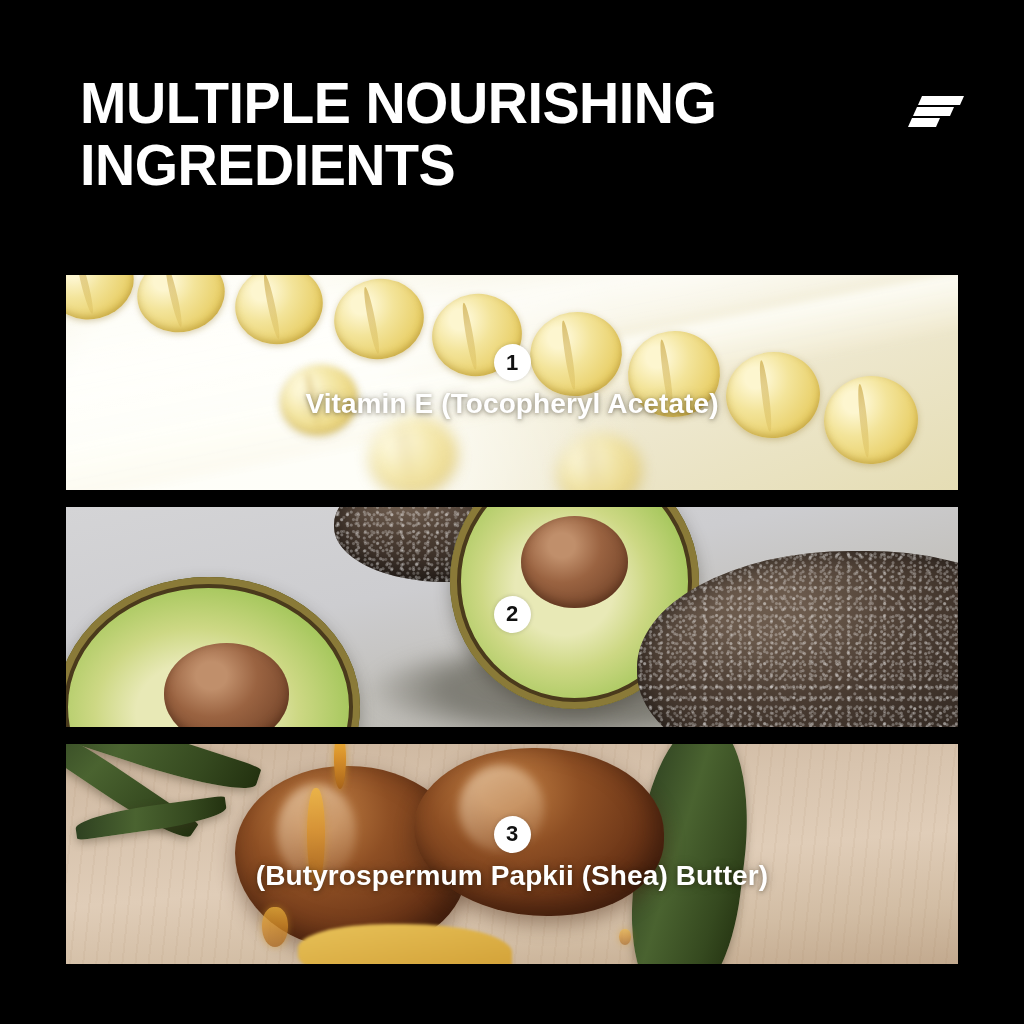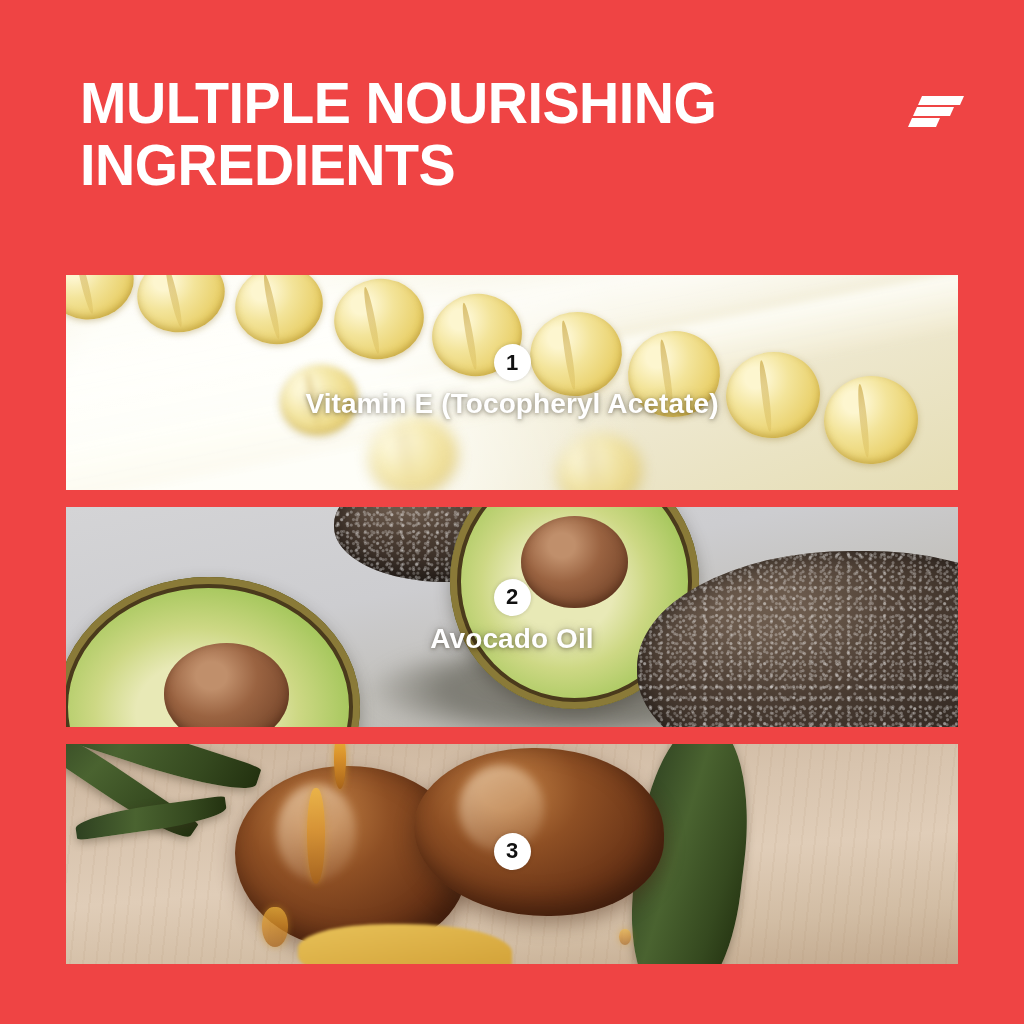--- a/index.html
+++ b/index.html
@@ -2,21 +2,21 @@
 <html><head>
 <meta charset="utf-8">
 <style>
   * { margin:0; padding:0; box-sizing:border-box; }
   html, body { width:1024px; height:1024px; overflow:hidden; }
   body {
     background:#3ba3db;
     font-family:"Liberation Sans", sans-serif;
     -webkit-font-smoothing:antialiased;
   }
-  .poster { position:relative; width:1024px; height:1024px; background:#ef4444; }
+  .poster { position:relative; width:1024px; height:1024px; background:#000000; }
 
   
   .header { position:absolute; left:80px; top:72px; width:880px; }
   .title {
     color:#ffffff;
     font-size:58px;
     line-height:62px;
     font-weight:700;
     letter-spacing:-0.5px;
     text-transform:uppercase;
@@ -224,23 +224,20 @@
         <div class="p2-shadow"></div>
         <div class="avo-dark" style="left:30%; top:-18%; width:26%; height:52%;"></div>
         <div class="avo-half" style="left:43%; top:-24%; width:28%; height:116%;"></div>
         <div class="avo-pit" style="left:51%; top:4%;   width:12%; height:42%;"></div>
         <div class="avo-half" style="left:-1%; top:32%; width:34%; height:118%;"></div>
         <div class="avo-pit" style="left:11%; top:62%; width:14%; height:46%;"></div>
         <div class="avo-dark" style="left:64%; top:20%; width:48%; height:106%;"></div>
       </div>
       <div class="overlay">
         <div class="badge">2</div>
-        <div class="caption">
-          <span>Avocado Oil</span>
-        </div>
       </div>
     </div>
 
     <div class="panel panel-3">
       <div class="photo">
         <div class="p3-bg"></div>
         <div class="p3-grain"></div>
         <div class="leaf" style="left:-4%; top:-6%;  width:26%; height:16%; transform:rotate(18deg);"></div>
         <div class="leaf" style="left:-6%; top:10%;  width:22%; height:13%; transform:rotate(34deg);"></div>
         <div class="leaf" style="left:1%;  top:28%;  width:17%; height:11%; transform:rotate(-8deg);"></div>
@@ -253,18 +250,19 @@
         </div>
         <div class="oil-drip" style="left:30%; top:-6%; width:12px; height:58px;"></div>
         <div class="oil-drip" style="left:27%; top:20%; width:18px; height:96px; opacity:.8;"></div>
         <div class="oil-drip" style="left:22%; top:74%; width:26px; height:40px; opacity:.75;"></div>
         <div class="p3-yellow" style="left:26%; top:82%; width:24%; height:26%;"></div>
         <div class="oil-drip" style="left:62%; top:84%; width:12px; height:16px; opacity:.6;"></div>
       </div>
       <div class="overlay">
         <div class="badge">3</div>
         <div class="caption">
+          <span class="l2">(Butyrospermum Papkii (Shea) Butter)</span>
         </div>
       </div>
     </div>
 
   </div>
 </div>
 
 </body></html>

